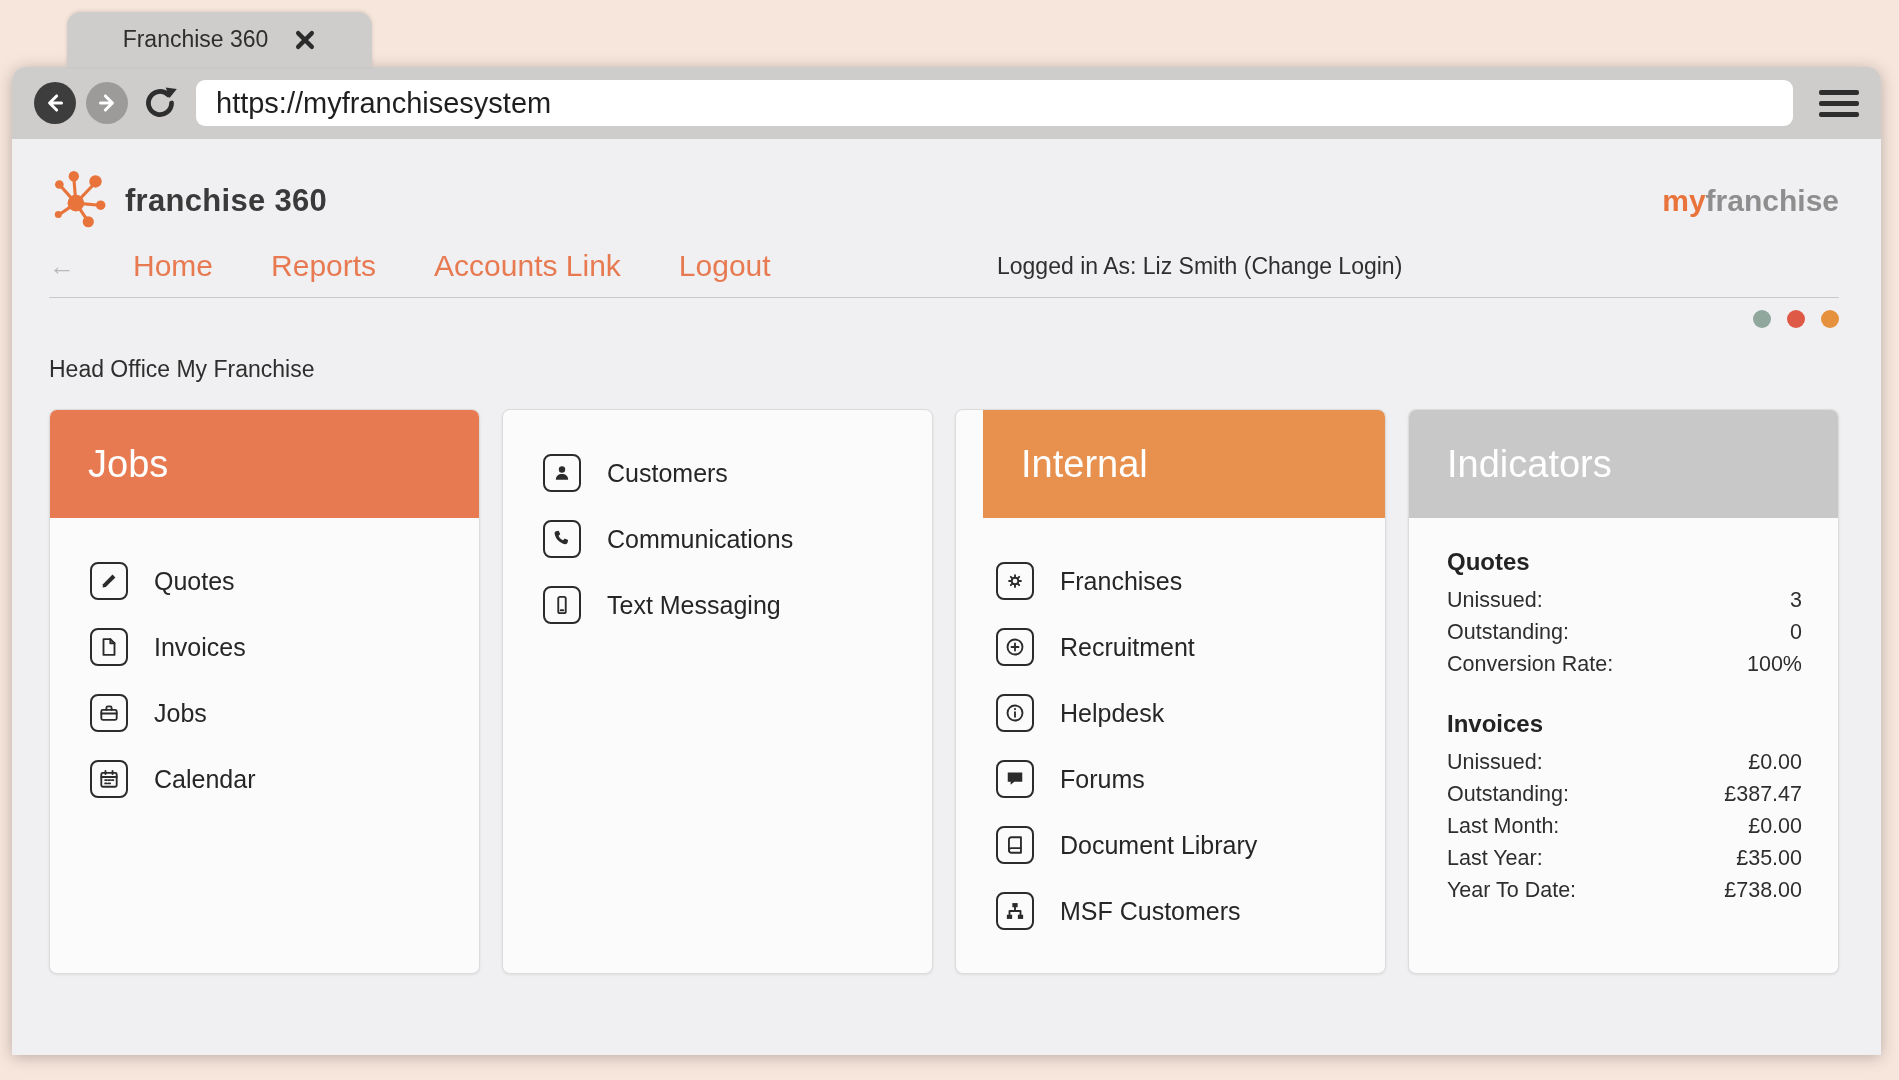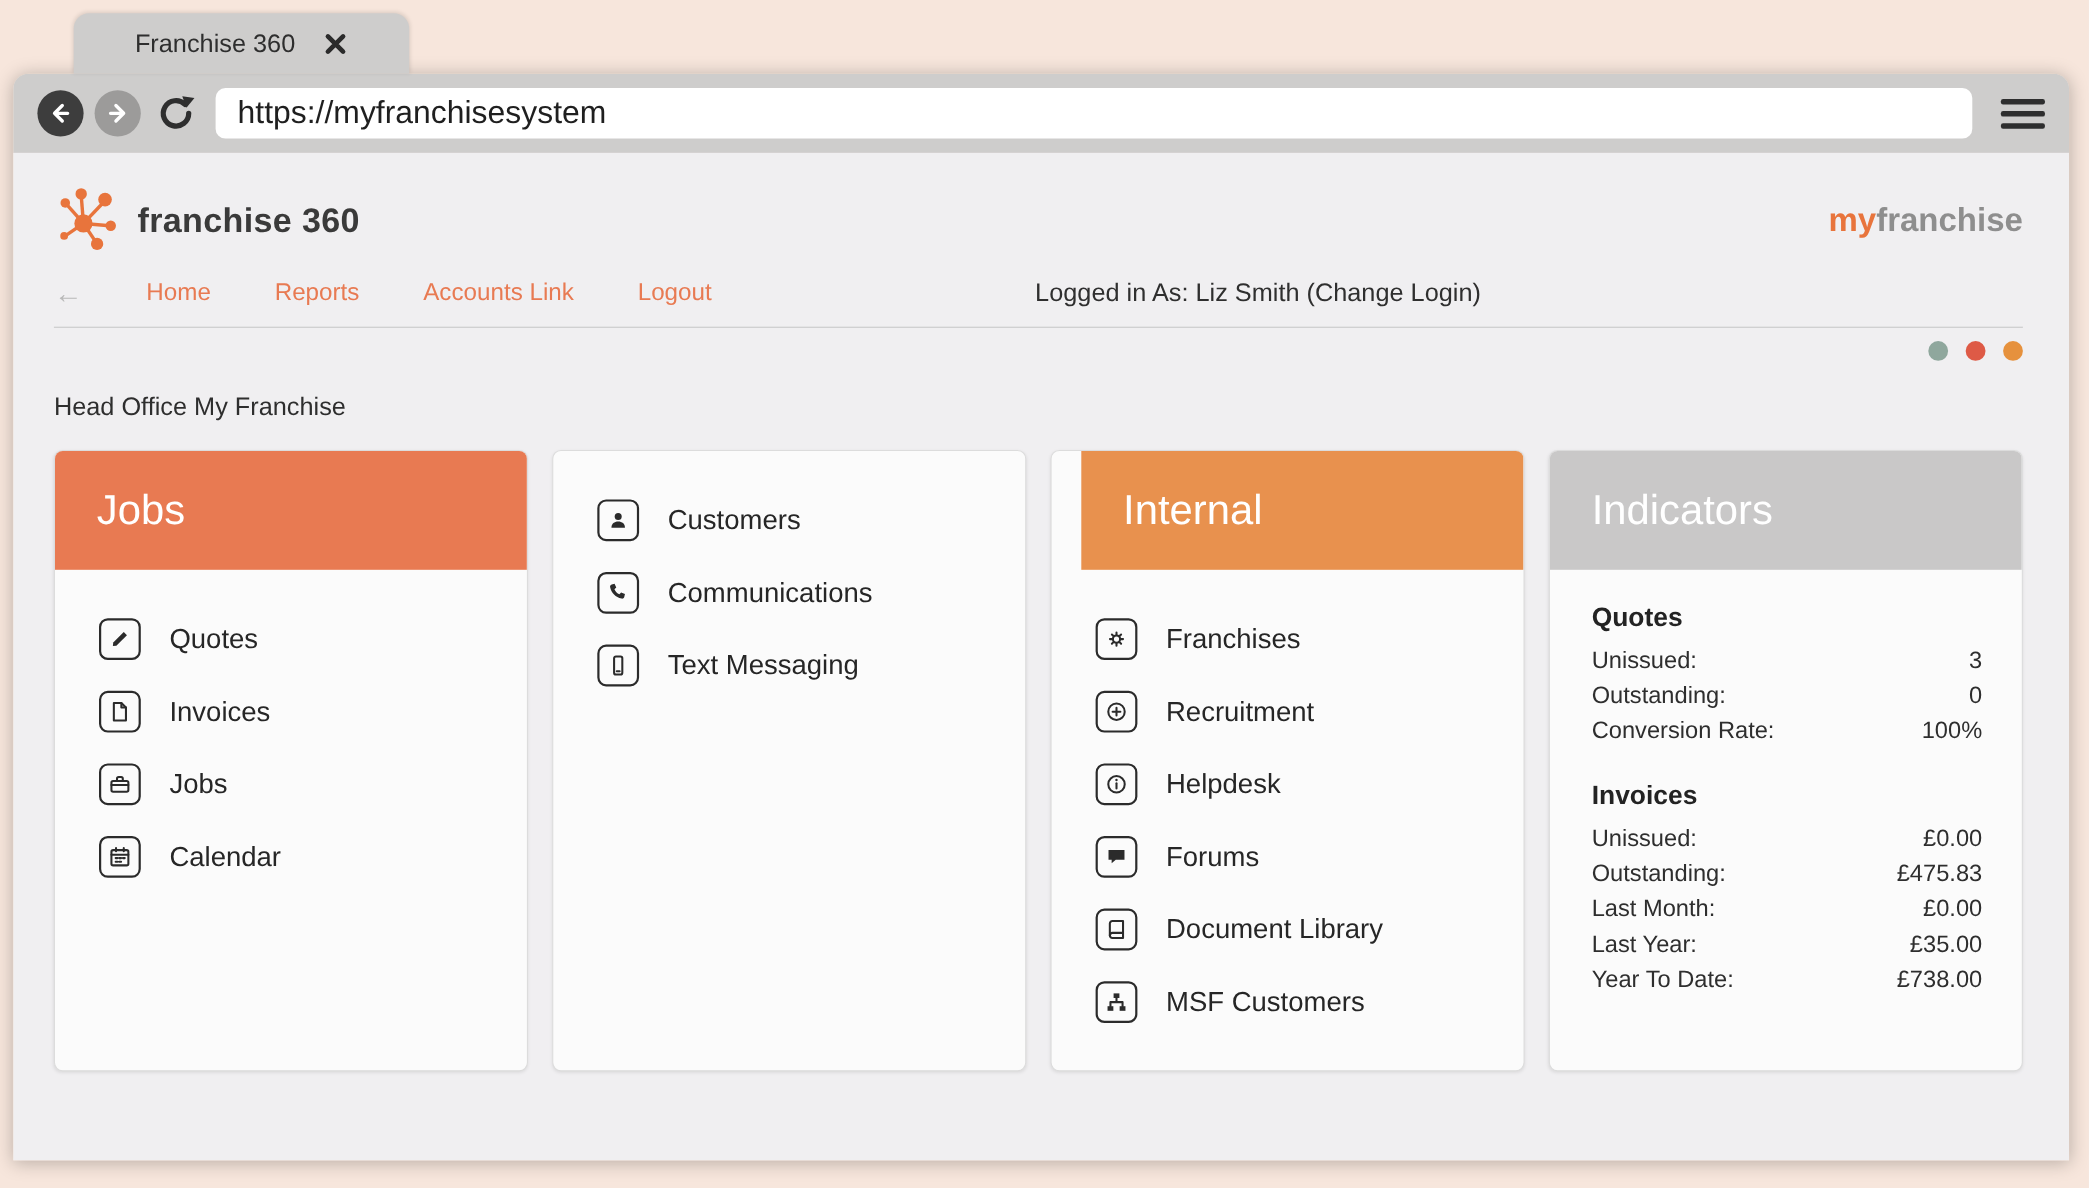--- a/index.html
+++ b/index.html
@@ -31,22 +31,22 @@
 
   .site-header { display:flex; align-items:center; height:64px; }
   .logo { display:flex; align-items:center; gap:14px; }
   .logo-text { font-size:31px; font-weight:700; color:#3a3a3a; letter-spacing:.3px; }
   .brand { margin-left:auto; font-size:30px; font-weight:600; }
   .brand .my { color:#e8743c; }
   .brand .fr { color:#8e8e8e; }
 
   .site-nav { display:flex; align-items:center; gap:58px; margin-top:18px; height:30px; position:relative; }
   .nav-back-arrow { color:#b9b9b9; font-size:26px; line-height:1; }
-  .nav-link { color:#e87a52; font-size:22px; font-weight:500; text-decoration:none; cursor:pointer; }
-  .logged-in { position:absolute; left:892px; top:2px; color:#2f2f2f; font-size:23px; cursor:pointer; }
+  .nav-link { color:#e87a52; font-size:30px; font-weight:500; text-decoration:none; cursor:pointer; }
+  .logged-in { position:absolute; left:948px; top:2px; color:#2f2f2f; font-size:23px; cursor:pointer; }
 
   .divider { height:1px; background:#c9c9c9; margin-top:16px; }
   .dots { display:flex; gap:16px; justify-content:flex-end; margin-top:12px; height:18px; }
   .dot { width:18px; height:18px; border-radius:50%; }
 
   .subtitle { margin-top:28px; font-size:23px; color:#2e2e2e; }
 
   .cards { display:flex; gap:22px; margin-top:26px; }
   .card { flex:1; background:#fbfbfb; border:1px solid #dcdcdc; border-radius:8px; overflow:hidden;
           min-height:565px; box-shadow:0 1px 3px rgba(0,0,0,.08); }
@@ -326,21 +326,21 @@
             </div>
 
             <div class="ind-group">
               <div class="ind-heading">Invoices</div>
               <div class="ind-row">
                 <span>Unissued:</span>
                 <span>£0.00</span>
               </div>
               <div class="ind-row">
                 <span>Outstanding:</span>
-                <span>£475.83</span>
+                <span>£387.47</span>
               </div>
               <div class="ind-row">
                 <span>Last Month:</span>
                 <span>£0.00</span>
               </div>
               <div class="ind-row">
                 <span>Last Year:</span>
                 <span>£35.00</span>
               </div>
               <div class="ind-row">

